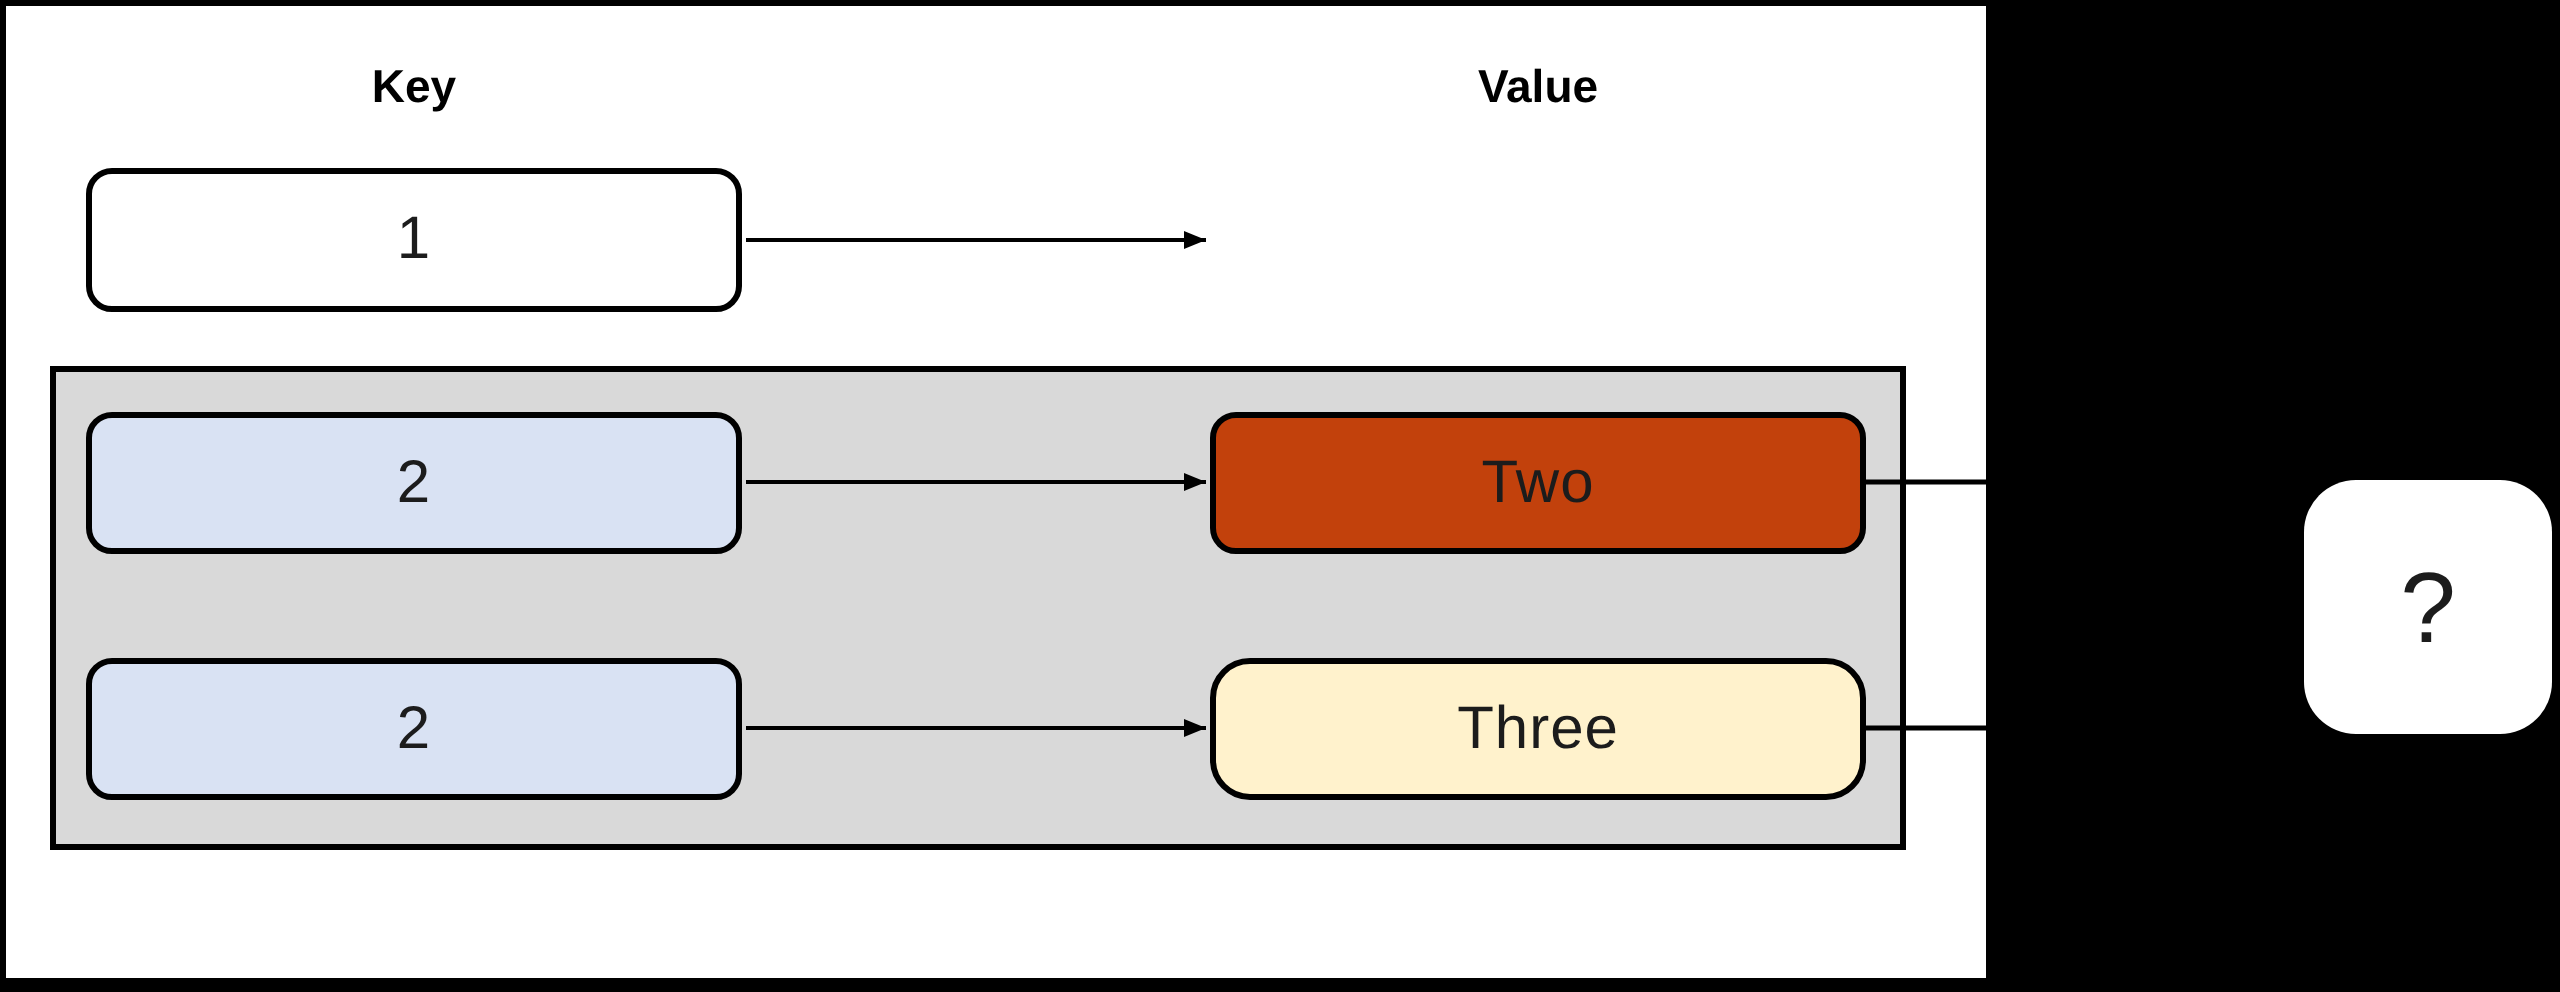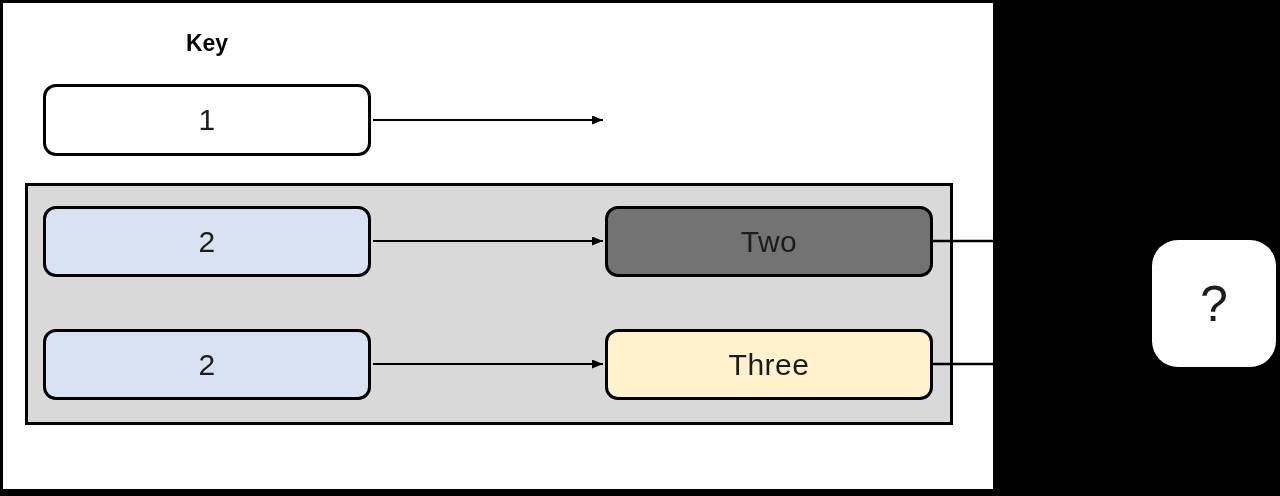--- a/index.html
+++ b/index.html
@@ -89,39 +89,40 @@
   }
 </style>
 </head>
 <body>
 
 <div class="stage">
 
   <div class="panel"></div>
 
   <div class="col-header key">Key</div>
+  <div class="col-header value">Value</div>
 
   <div class="group-box" style="background-color: rgb(217, 217, 217);"></div>
 
   <svg class="connector-layer" width="1280" height="496" viewBox="0 0 1280 496" xmlns="http://www.w3.org/2000/svg">
     <defs>
       <marker id="arrowhead" markerUnits="userSpaceOnUse" markerWidth="12" markerHeight="10" refX="11" refY="4.5" orient="auto">
         <path d="M0,0 L11,4.5 L0,9 Z" fill="#000000"></path>
       </marker>
     </defs>
     <line x1="373" y1="120" x2="603" y2="120" stroke="#000000" stroke-width="2" marker-end="url(#arrowhead)"></line>
     <line x1="373" y1="241" x2="603" y2="241" stroke="#000000" stroke-width="2" marker-end="url(#arrowhead)"></line>
     <line x1="373" y1="364" x2="603" y2="364" stroke="#000000" stroke-width="2" marker-end="url(#arrowhead)"></line>
     <line x1="930" y1="241" x2="994" y2="241" stroke="#000000" stroke-width="2.5"></line>
     <line x1="930" y1="364" x2="994" y2="364" stroke="#000000" stroke-width="2.5"></line>
   </svg>
 
   <div class="node k1">1</div>
 
   <div class="node k2a" style="background-color: rgb(217, 226, 243);">2</div>
-  <div class="node vtwo" style="background-color: #737373;">Two</div>
+  <div class="node vtwo" style="background-color: #c2410c;">Two</div>
 
   <div class="node k2b" style="background-color: rgb(217, 226, 243);">2</div>
-  <div class="node vthree" style="background-color: rgb(255, 242, 204);">Three</div>
+  <div class="node vthree" style="background-color: rgb(255, 242, 204); border-radius: 20px;">Three</div>
 
   <div class="unknown-box">?</div>
 
 </div>
 
 </body></html>

